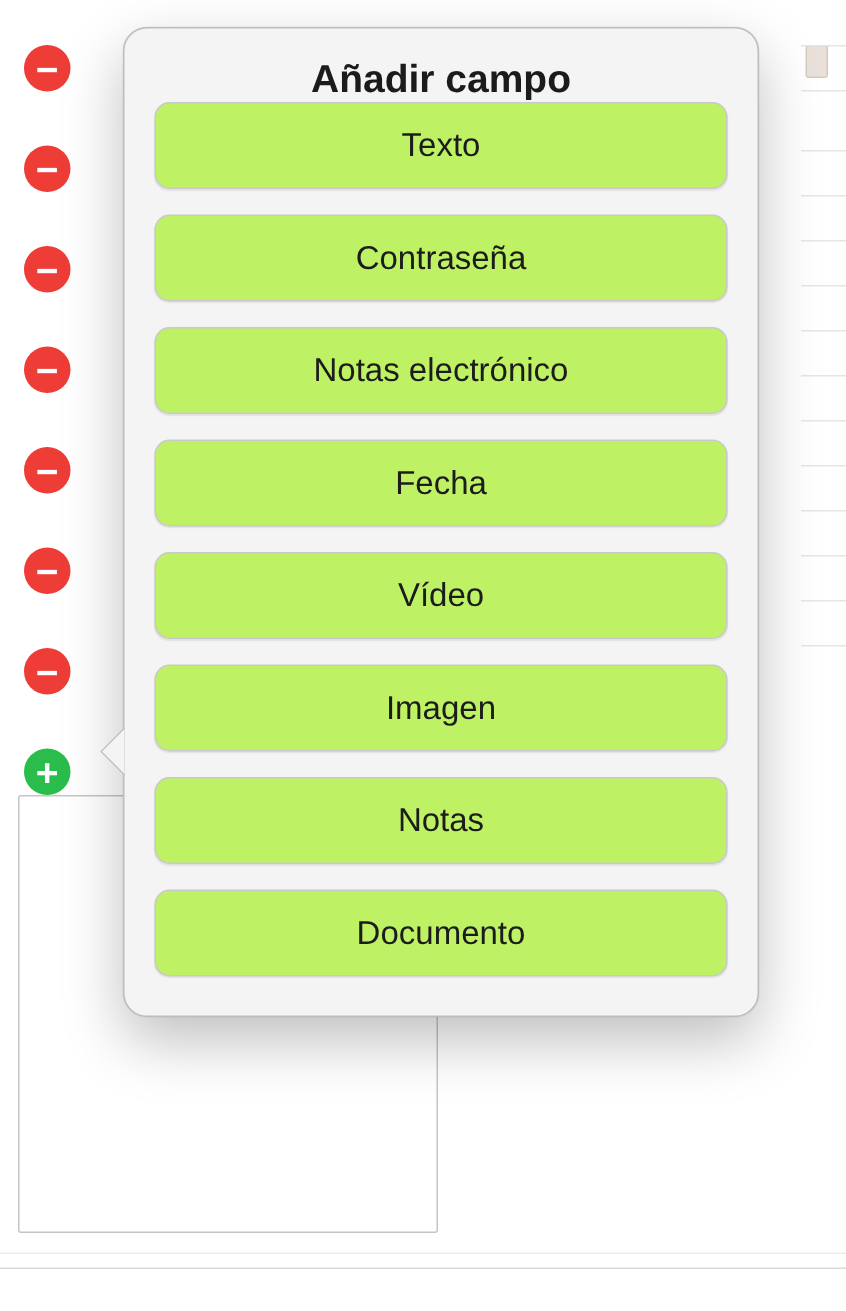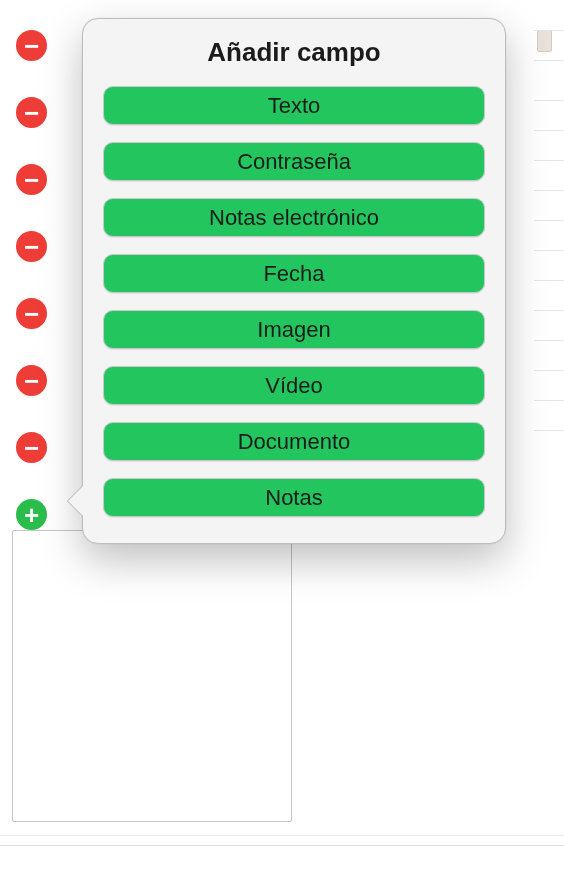--- a/index.html
+++ b/index.html
@@ -105,32 +105,31 @@
       border: 1px solid #bdbdbd;
       border-radius: 16px;
       box-shadow: 0 16px 40px rgba(0,0,0,0.25), 0 0 0 0.5px rgba(0,0,0,0.05);
       padding: 18px 20px 26px 20px;
     }
     .popover-title {
       text-align: center;
       font-size: 26px;
       font-weight: 700;
       color: #1b1b1b;
-      margin-bottom: 18px;
     }
     .field-list {
       display: flex;
       flex-direction: column;
       gap: 17px;
     }
     .field-button {
       display: block;
       width: 100%;
-      height: 39px;
-      background: #22c55e;
+      height: 58px;
+      background: #bef264;
       border: 1px solid #c9c9cb;
       border-radius: 10px;
       font-size: 22px;
       color: #1c1c1c;
       font-family: inherit;
       cursor: pointer;
       box-shadow: 0 1px 1px rgba(0,0,0,0.08);
     }
 
     
@@ -209,18 +208,18 @@
 
 <div class="popover">
   <div class="arrow-border"></div>
   <div class="arrow"></div>
   <div class="popover-title">Añadir campo</div>
   <div class="field-list">
     <button class="field-button">Texto</button>
     <button class="field-button">Contraseña</button>
     <button class="field-button">Notas electrónico</button>
     <button class="field-button">Fecha</button>
+    <button class="field-button">Vídeo</button>
     <button class="field-button">Imagen</button>
-    <button class="field-button">Vídeo</button>
+    <button class="field-button">Notas</button>
     <button class="field-button">Documento</button>
-    <button class="field-button">Notas</button>
   </div>
 </div>
 
 </body></html>

